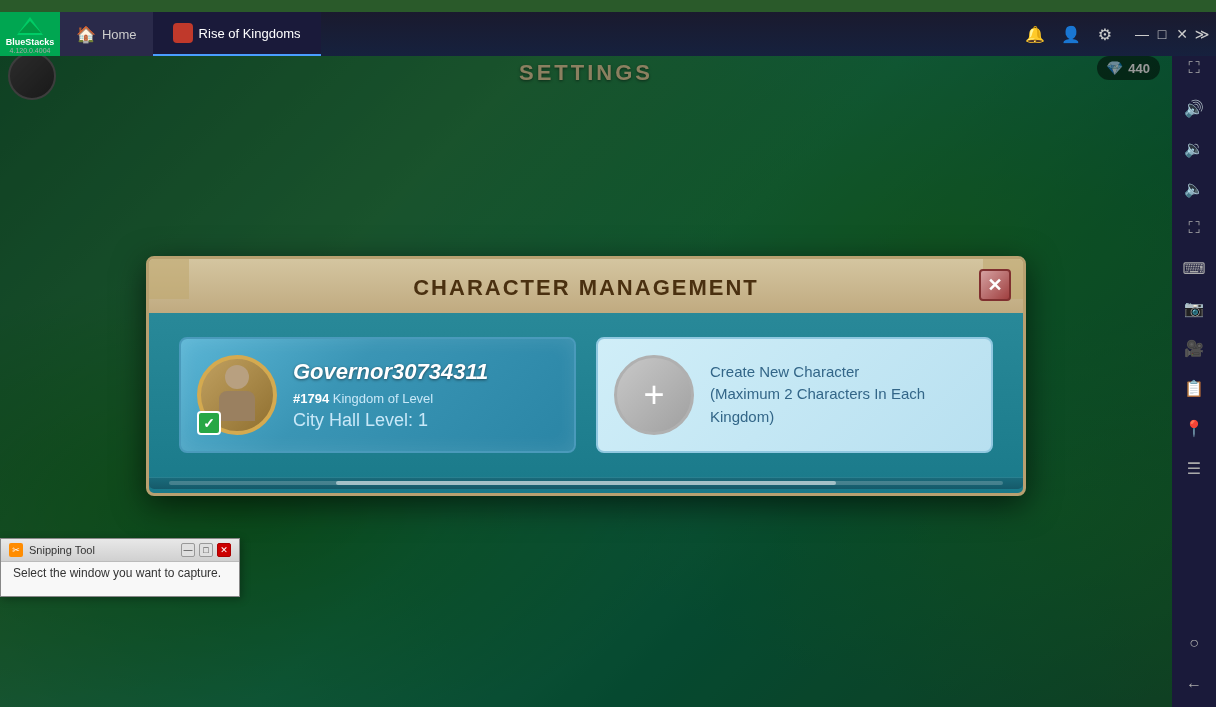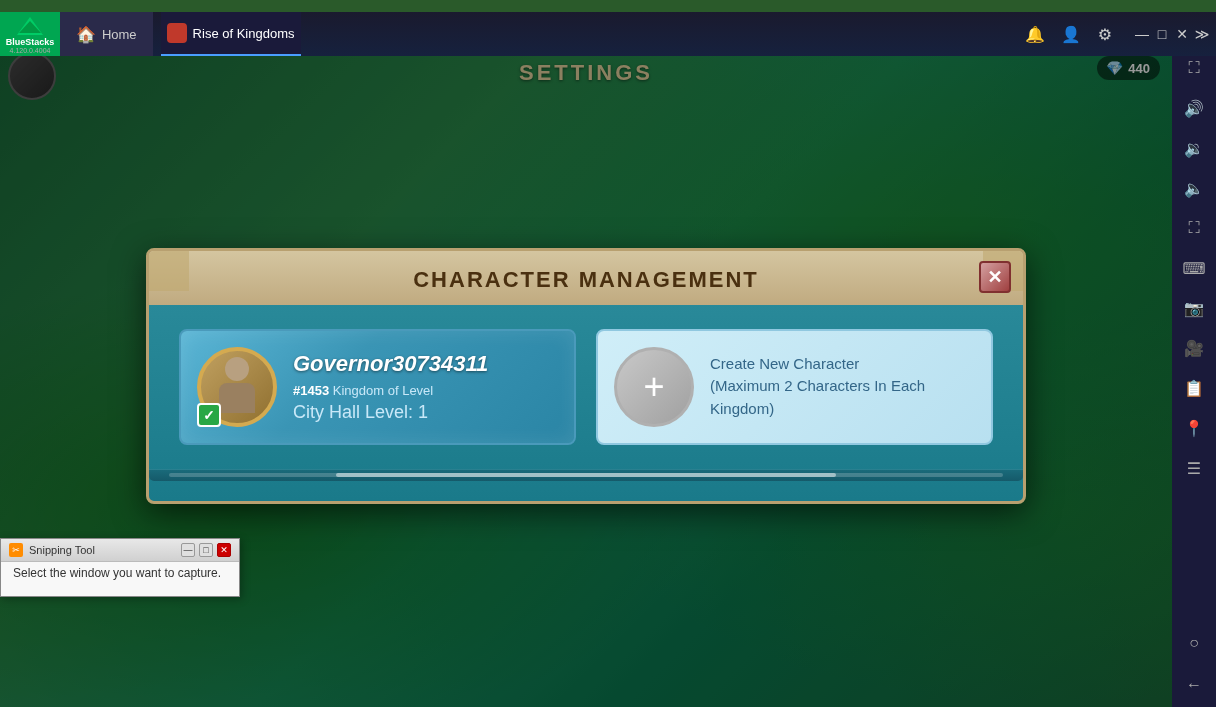--- a/index.html
+++ b/index.html
@@ -58,27 +58,26 @@
       font-size: 13px;
     }
     .tab-home-icon {
       color: #4a9eff;
       font-size: 16px;
     }
     .tab-game {
       display: flex;
       align-items: center;
       gap: 6px;
-      padding: 0 6px;
+      padding: 0 20px;
       height: 100%;
       background: #1a1a3a;
       color: white;
       font-size: 13px;
       border-bottom: 2px solid #4a9eff;
-      margin-left: 8px;
     }
     .tab-game-icon {
       width: 20px;
       height: 20px;
       background: #c0392b;
       border-radius: 4px;
     }
     .bs-controls {
       display: flex;
       align-items: center;
@@ -202,21 +201,21 @@
       z-index: 20;
     }
 
     
     .char-dialog {
       width: 880px;
       background: linear-gradient(180deg, #d4c5a0 0%, #c8b890 5%, #2a8a9a 15%, #1a7a8a 100%);
       border: 3px solid #b8a070;
       border-radius: 8px;
       position: relative;
-      padding-bottom: 20px;
+      padding-bottom: 4px;
       box-shadow: 0 8px 32px rgba(0,0,0,0.6);
     }
 
     .dialog-header {
       background: linear-gradient(180deg, #d4c5a0 0%, #c0aa80 100%);
       padding: 16px 20px 12px;
       text-align: center;
       position: relative;
       border-radius: 5px 5px 0 0;
     }
@@ -567,21 +566,21 @@
               <div class="char-avatar-figure">
                 <div class="avatar-head"></div>
                 <div class="avatar-body"></div>
               </div>
             </div>
             <div class="check-badge">✓</div>
           </div>
           <div class="char-info">
             <div class="char-name">Governor30734311</div>
             <div class="char-kingdom">
-              <strong>#1453</strong>
+              <strong>#1794</strong>
               <span> </span><span>Kingdom of Level</span>
             </div>
             <div class="char-level">City Hall Level: 1</div>
           </div>
         </div>
 
         <div class="new-char-card">
           <div class="plus-circle">
             <span class="plus-icon">+</span>
           </div>

